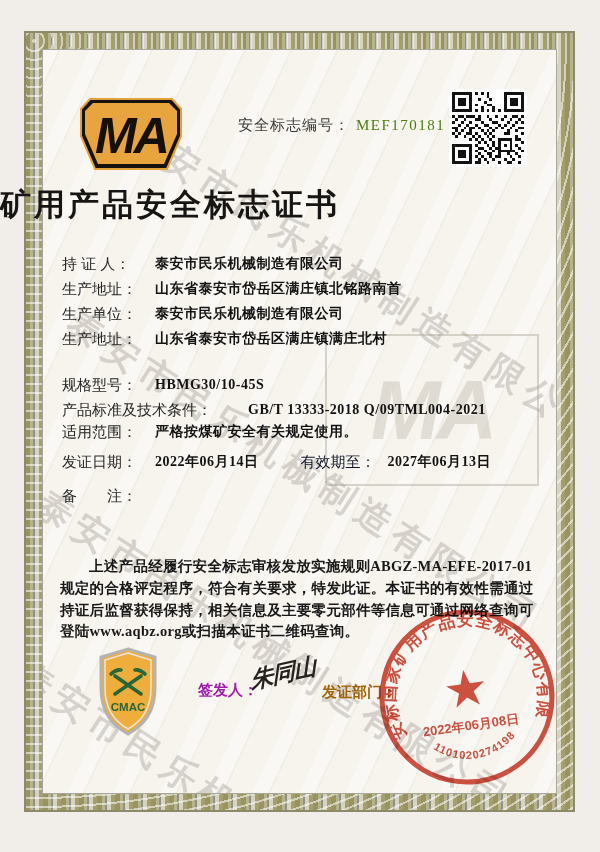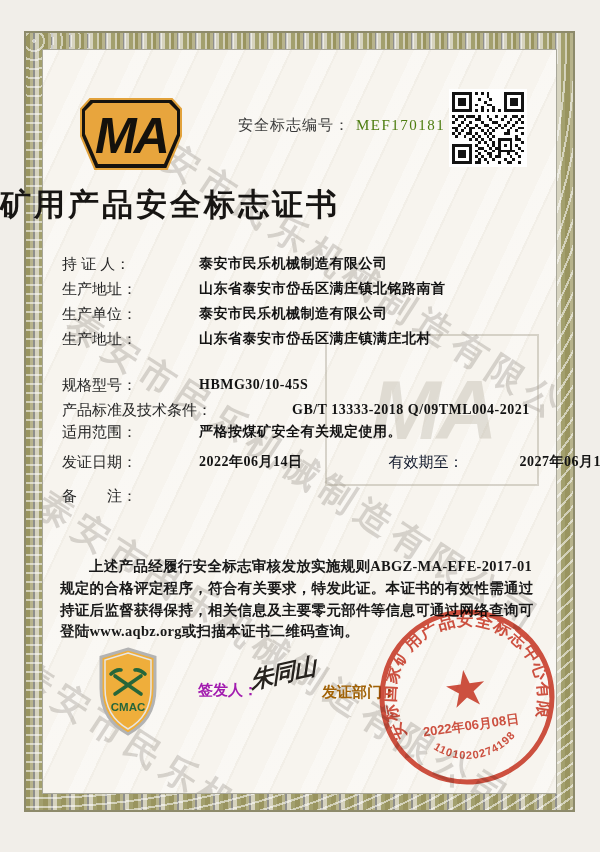--- a/index.html
+++ b/index.html
@@ -28,21 +28,21 @@
     color:rgba(168,161,145,.30);letter-spacing:-4px;}
 
   .ma-badge{position:absolute;left:78px;top:96px;width:106px;height:76px;}
   .certno{position:absolute;left:238px;top:116px;font-size:15px;color:#3a3a3a;letter-spacing:1px;}
   .certno .num{font-family:"Liberation Serif",serif;color:#4d7c0f;margin-left:6px;letter-spacing:1.5px;}
   .qr{position:absolute;left:452px;top:92px;width:72px;height:72px;background:#fff;box-shadow:0 0 0 3px #fff;}
 
   .title{position:absolute;left:0;top:184px;width:100%;text-align:left;font-family:"Liberation Serif",serif;
     font-weight:900;font-size:31px;letter-spacing:3px;color:#171513;}
 
-  .row{position:absolute;display:flex;align-items:flex-end;left:62px;gap:44px;}
+  .row{position:absolute;display:flex;align-items:flex-end;left:62px;}
   .lbl{font-size:15px;line-height:20px;color:#262626;white-space:pre;width:93px;flex:0 0 auto;}
   .row.wide .lbl{width:auto;margin-right:36px;}
   .val{font-family:"Liberation Serif",serif;font-weight:700;font-size:14px;line-height:20px;color:#131313;
     letter-spacing:.5px;white-space:nowrap;}
   .lbl2{font-size:15px;line-height:20px;color:#0f172a;white-space:pre;margin-left:42px;margin-right:12px;}
 
   .statement{position:absolute;left:60px;top:556px;width:486px;margin:0;text-indent:2em;
     font-family:"Liberation Serif",serif;font-weight:700;font-size:14.5px;line-height:1.5;color:#181818;letter-spacing:.3px;}
 
   .cmac{position:absolute;left:96px;top:646px;width:64px;height:92px;}

